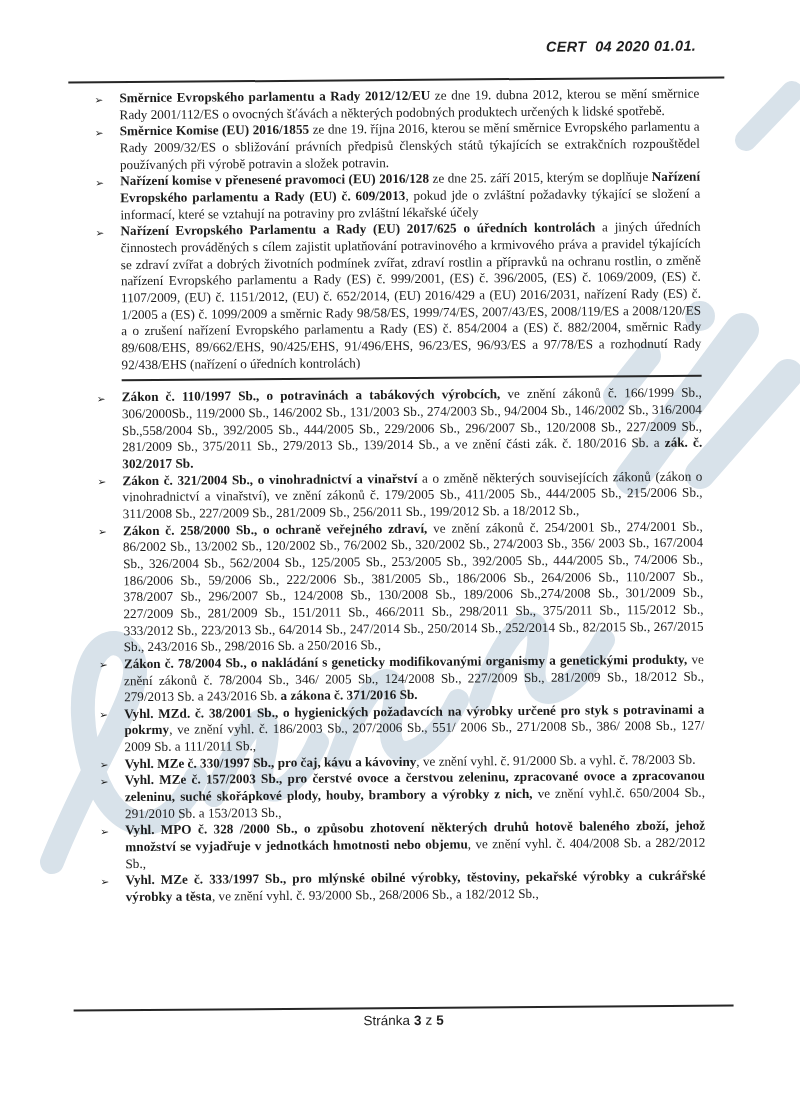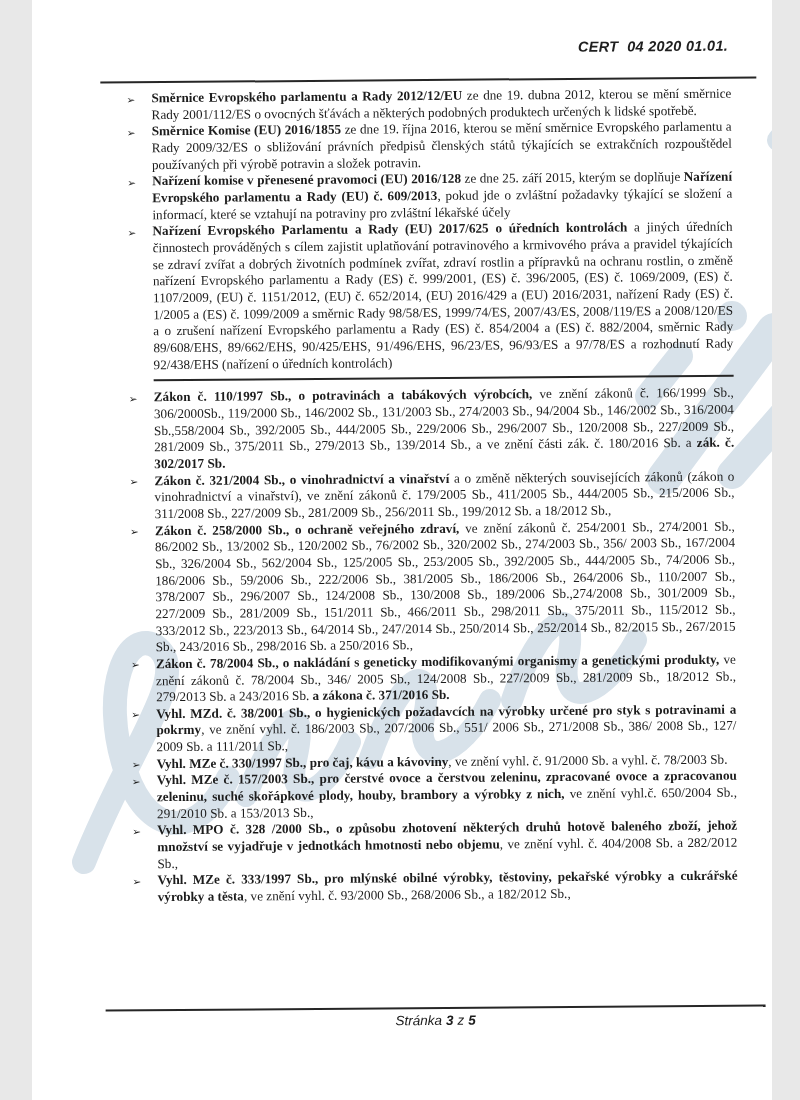--- a/index.html
+++ b/index.html
@@ -1,23 +1,22 @@
 <!DOCTYPE html>
 <html><head>
 <meta charset="utf-8">
 <style>
   html,body{margin:0;padding:0;background:#e8e8e8;}
   .page{
     position:relative;
-    width:740px;height:1100px;
+    width:800px;height:1100px;
     background:#ffffff;
     overflow:hidden;
     font-family:"Liberation Serif", serif;
     color:#1c1c1c;
-    margin-left:32px;
   }
   .watermark{
     position:absolute;left:0;top:0;z-index:0;
   }
   .scan{
     position:absolute;left:0;top:0;width:800px;height:1100px;
     transform:rotate(-0.45deg);
     transform-origin:400px 550px;
     z-index:1;
   }
@@ -47,21 +46,21 @@
     font-family:"DejaVu Sans", sans-serif;
     font-size:10.5px;line-height:14px;color:#1c1c1c;
   }
   .b{font-weight:bold;}
   .footer{
     position:absolute;top:1013px;left:0;width:100%;
     text-align:center;
     font-family:"Liberation Sans", sans-serif;
     font-size:13.5px;color:#1c1c1c;
   }
-  .footer span{margin:0 2px;font-style:italic;}
+  .footer span{margin:0 2px;}
 </style>
 </head>
 <body>
 
 <div class="page">
 
   <svg class="watermark" width="800" height="1100" viewBox="0 0 800 1100" aria-hidden="true">
     <g stroke="#d4dfe8" fill="none" stroke-linecap="round" opacity="0.9">
       <path d="M 52 862 C 100 742 158 676 126 648 C 96 624 66 690 94 772 C 118 842 170 836 196 778" stroke-width="24"></path>
       <path d="M 214 796 C 252 706 278 698 264 760 C 254 806 292 800 318 742" stroke-width="22"></path>

